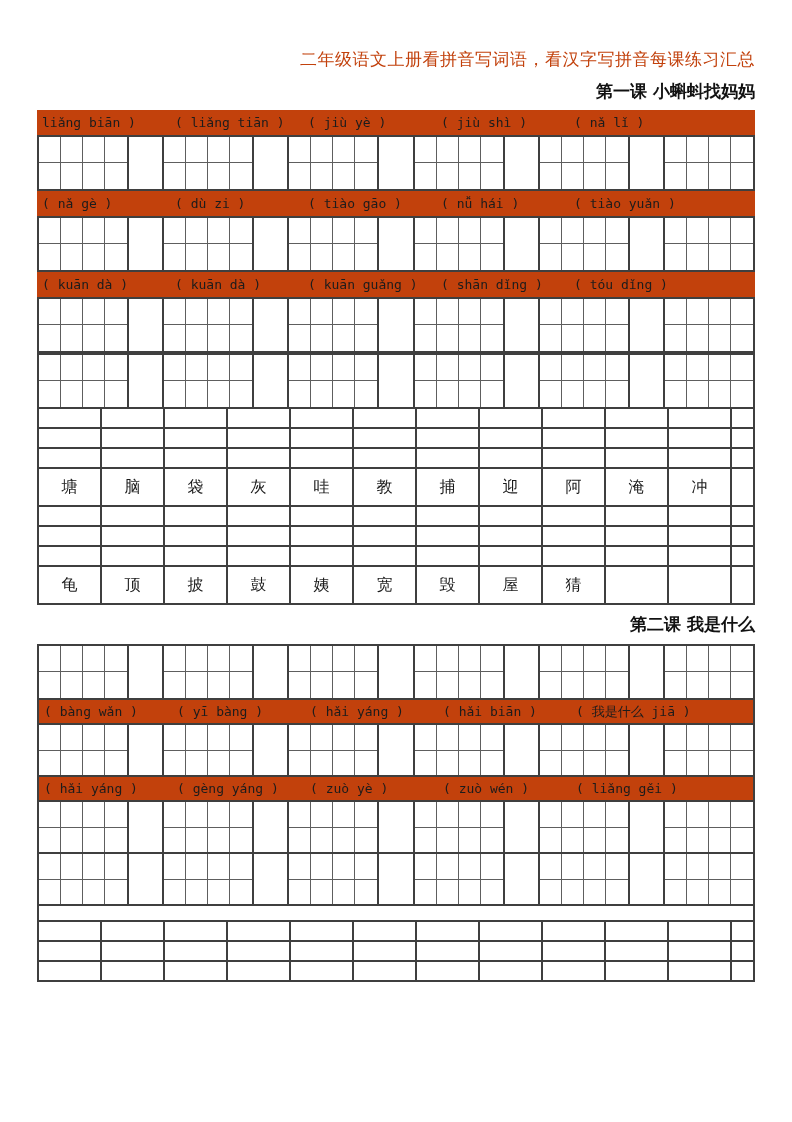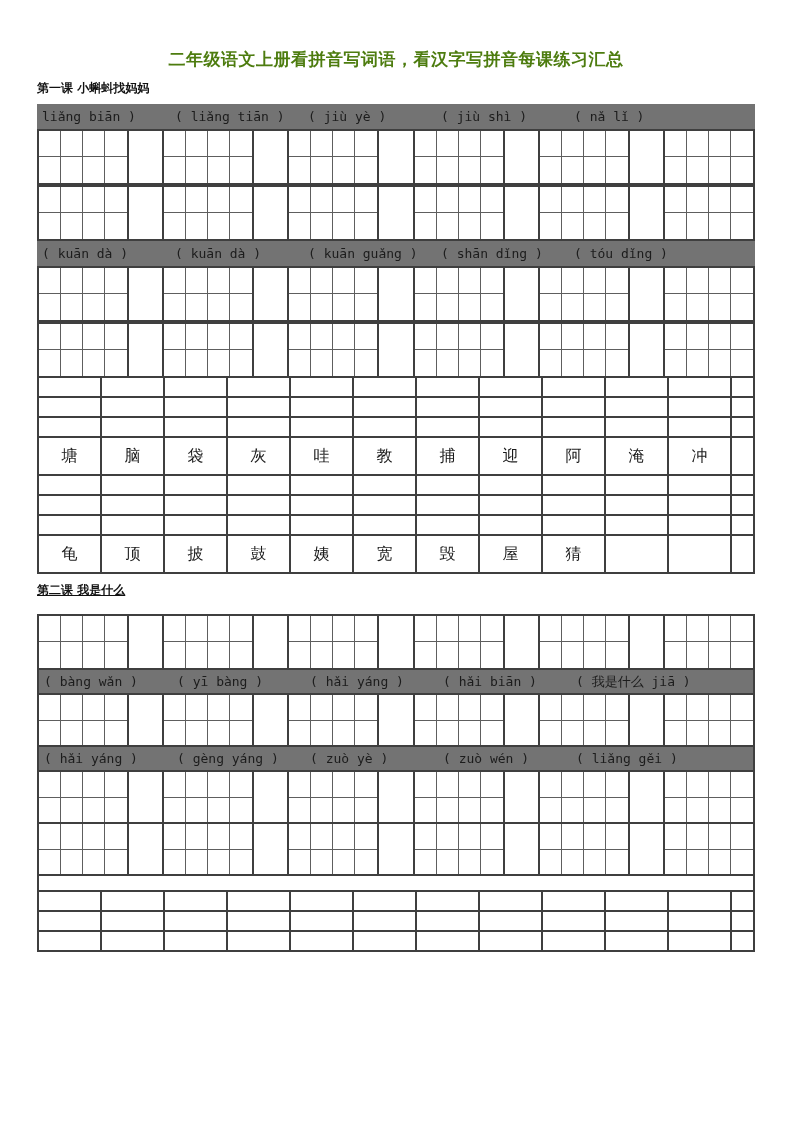--- a/index.html
+++ b/index.html
@@ -4,34 +4,34 @@
 <style>
   * { box-sizing: border-box; margin: 0; padding: 0; }
   html,body { background:#ffffff; }
   body {
     width:792px; height:1122px; overflow:hidden;
     font-family:"DejaVu Sans", sans-serif; color:#1c1c1c;
   }
   .content { width:718px; margin:0 37px; }
 
   .title{
-    margin-top:48px; text-align:center;
-    font-size:17px; font-weight:700; letter-spacing:.5px; color:#4d7c0f;
+    margin-top:48px; text-align:right;
+    font-size:17px; font-weight:400; letter-spacing:.5px; color:#c2410c;
   }
   .secheader{
-    margin-top:9px; text-align:left;
-    font-size:12px; font-weight:700; color:#111;
+    margin-top:9px; text-align:right;
+    font-size:17px; font-weight:700; color:#111;
   }
-  .secheader.second{ margin-top:8px; margin-bottom:15px;text-decoration:underline; }
+  .secheader.second{ margin-top:8px; margin-bottom:8px; }
 
   
   .pyband{
     height:25px; display:flex; align-items:center;
     font-family:"DejaVu Sans Mono", monospace; font-size:13px;
-    white-space:nowrap; background:#737373;
+    white-space:nowrap; background:#c2410c;
   }
   .pyband .pw{ flex:0 0 auto; min-width:125px;margin-left:8px; }
   .pyband .pw:first-child{ margin-left:5px; }
   .freeband{ margin-top:7px; }
 
   
   .bordered{ border:2px solid #3f3f3f; }
   .stack > * + *{ border-top:2px solid #3f3f3f; }
 
   
@@ -138,20 +138,27 @@
           <i></i>
           <i></i>
           <i></i>
           <i></i>
           <i></i>
           <i></i>
         </div>
       </div>
   </div>
 
+  <div class="pyband">
+      <span class="pw">( nǎ gè )</span>
+      <span class="pw">( dù zi )</span>
+      <span class="pw">( tiào gāo )</span>
+      <span class="pw">( nǚ hái )</span>
+      <span class="pw">( tiào yuǎn )</span>
+    </div>
   <div class="bordered">
     <div class="sqband">
         <div class="sqgrp">
           <i></i>
           <i></i>
           <i></i>
           <i></i>
           <i></i>
           <i></i>
           <i></i>

